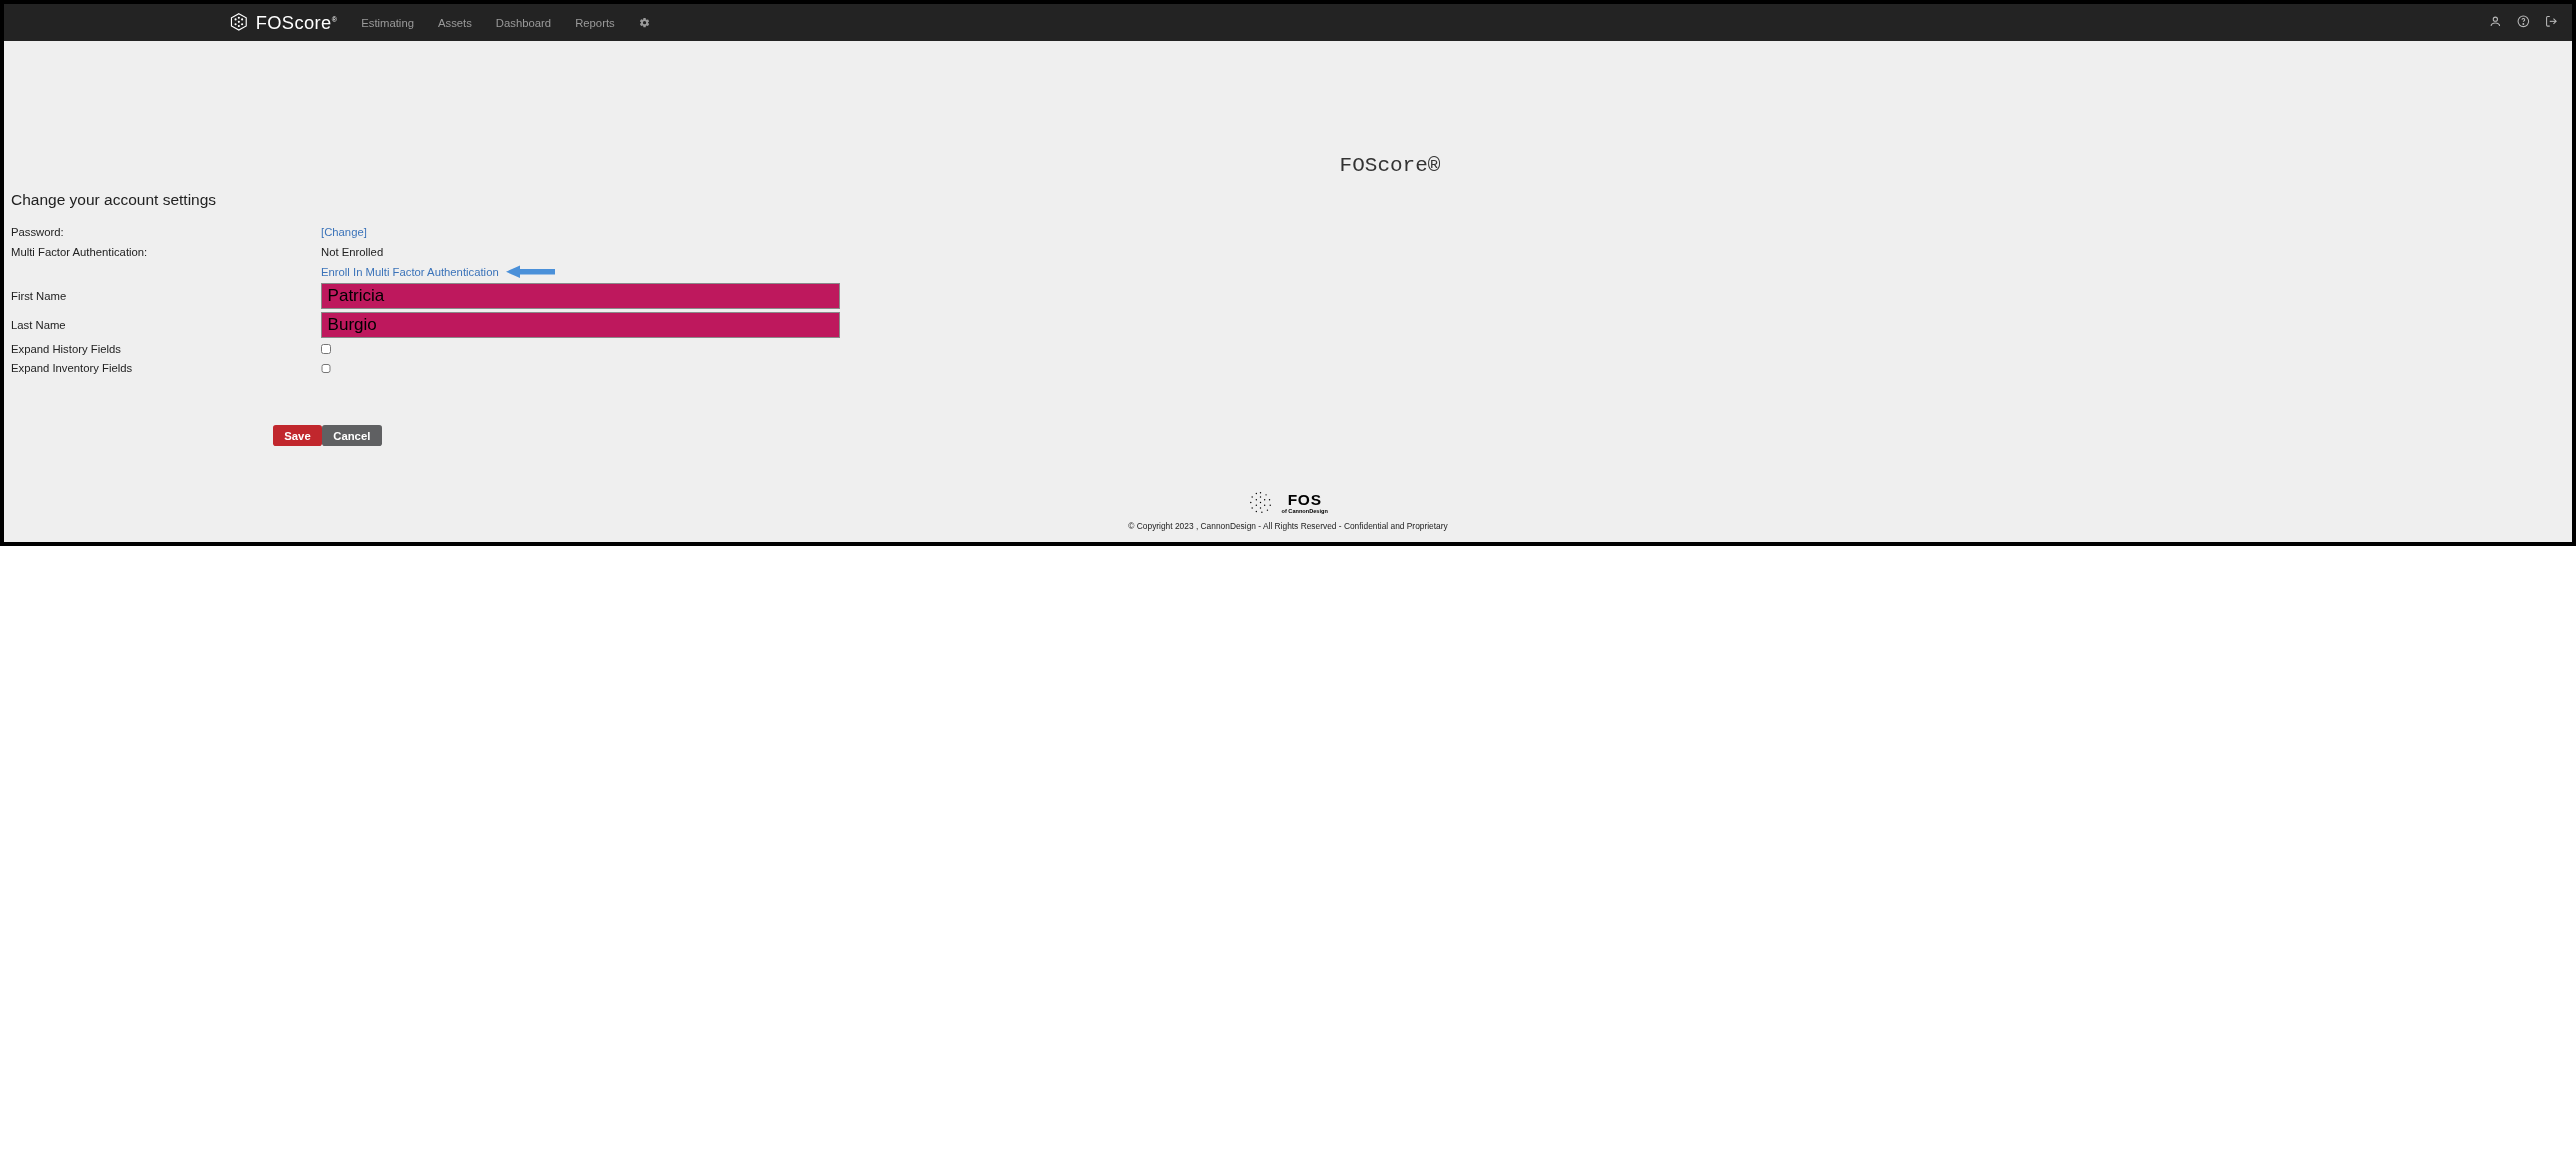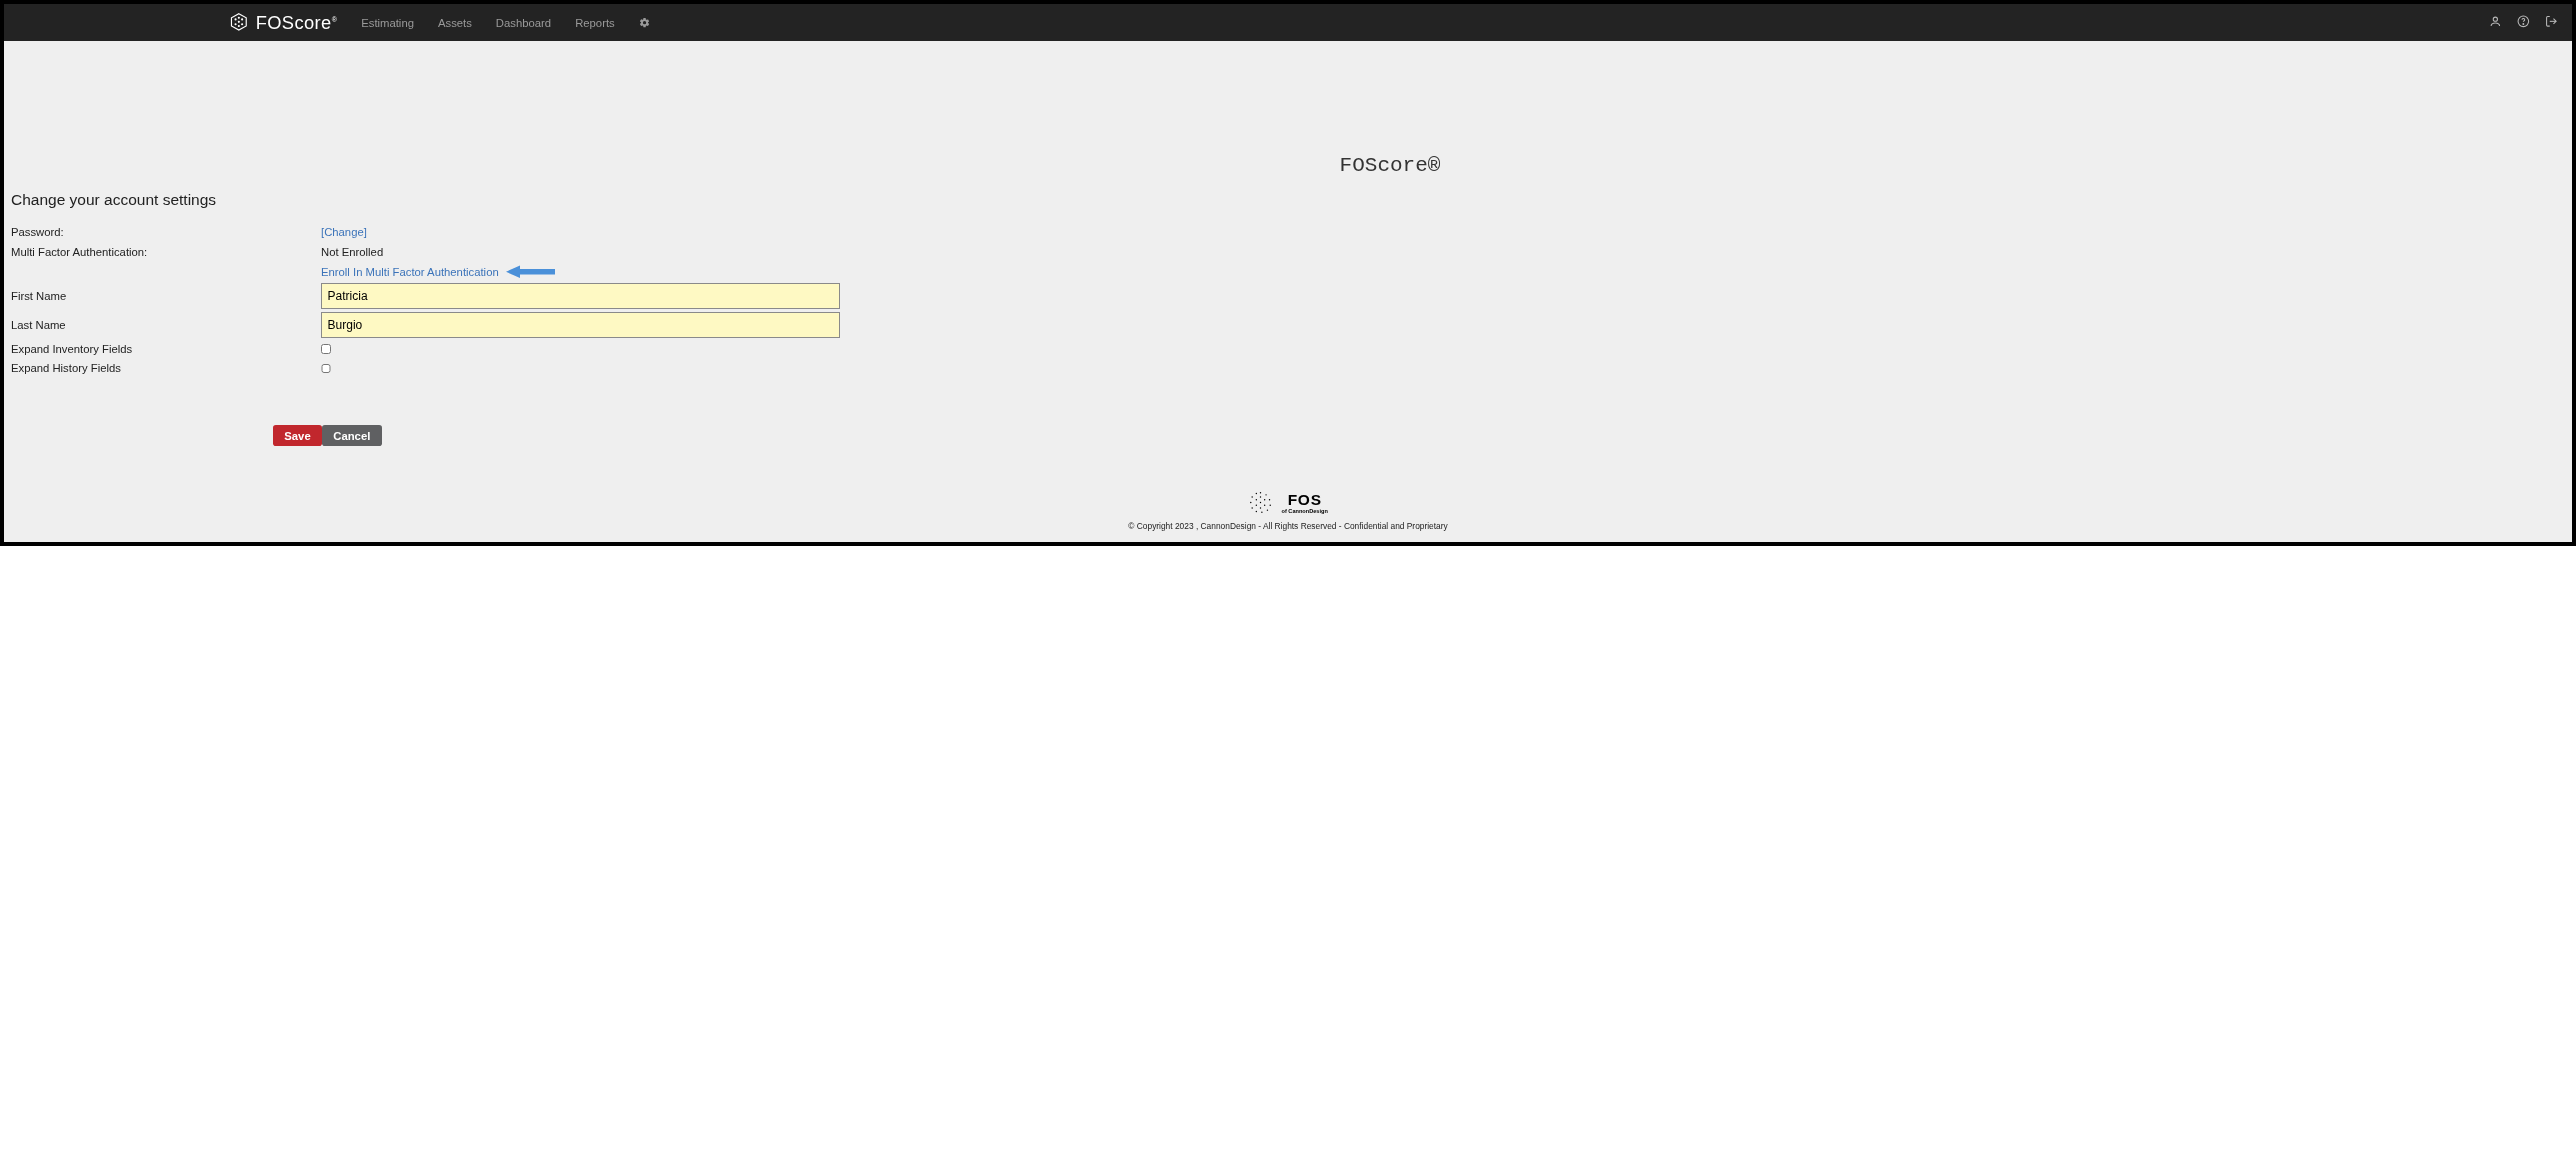--- a/index.html
+++ b/index.html
@@ -108,22 +108,22 @@
   .link {
     color: #3b73b9;
     cursor: pointer;
     font-size: 11.3px;
   }
   .text-input {
     width: 519px;
     height: 26px;
     border: 0.7px solid #8a8a8a;
     padding: 1.4px 5.6px;
-    font-size: 12px;
-    background: #fef9c3;
+    font-size: 17px;
+    background: #be185d;
   }
   .checkbox {
     width: 9.8px;
     height: 9.8px;
   }
   .arrow-annot {
     color: #4a90d9;
     margin-left: 7px;
     display: flex;
     align-items: center;
@@ -267,26 +267,26 @@
         <div class="form-label">First Name</div>
         <input type="text" class="text-input" value="Patricia" style="">
       </div>
 
       <div class="form-row" style="margin-top:2.8px;">
         <div class="form-label">Last Name</div>
         <input type="text" class="text-input" value="Burgio" style="">
       </div>
 
       <div class="form-row">
+        <div class="form-label">Expand History Fields</div>
+        <input type="checkbox" class="checkbox" style="">
+      </div>
+
+      <div class="form-row">
         <div class="form-label">Expand Inventory Fields</div>
-        <input type="checkbox" class="checkbox" style="">
-      </div>
-
-      <div class="form-row">
-        <div class="form-label">Expand History Fields</div>
         <input type="checkbox" class="checkbox" style="">
       </div>
     </div>
 
     <div class="buttons">
       <button class="btn btn-save">Save</button>
       <button class="btn btn-cancel">Cancel</button>
     </div>
 
     <div class="footer">

